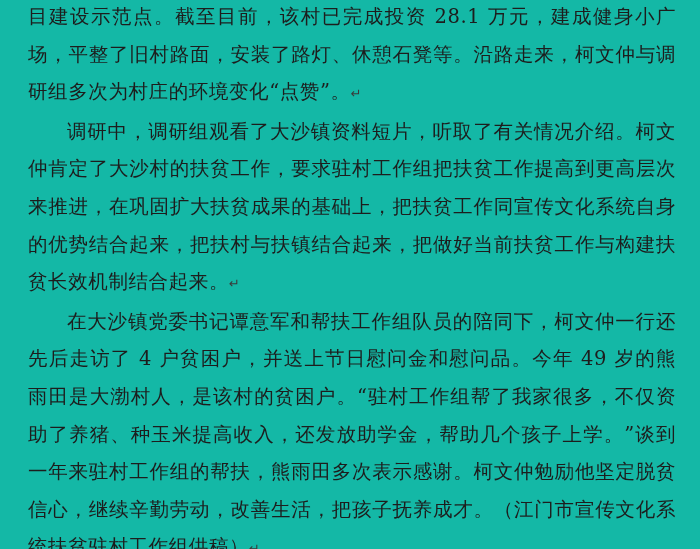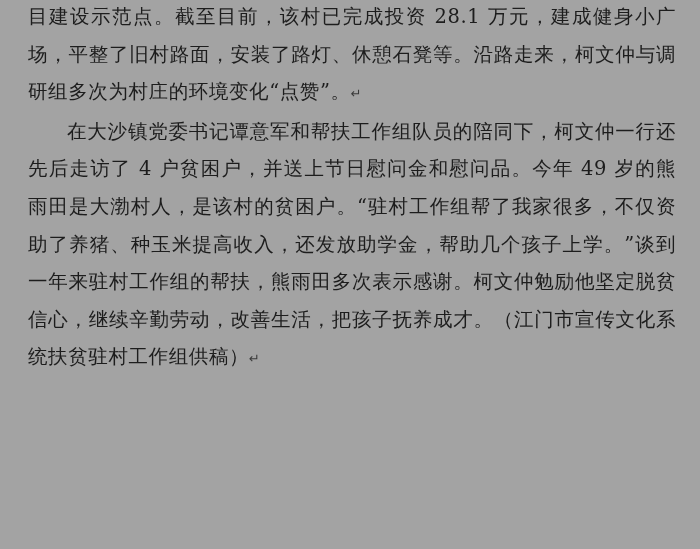--- a/index.html
+++ b/index.html
@@ -4,21 +4,21 @@
 <style>
   html, body {
     margin: 0;
     padding: 0;
     background: #ffffff;
   }
   #page {
     position: relative;
     width: 700px;
     height: 549px;
-    background: #a3a3a3;
+    background: #14b8a6;
     overflow: hidden;
     font-family: "DejaVu Serif", "Liberation Serif", serif;
   }
   .doc-body {
     position: absolute;
     left: 28px;
     top: 0px;
     width: 648px;
   }
   .para {
@@ -48,19 +48,22 @@
 </head>
 <body>
 
 <div id="page">
   <div class="doc-body">
 
     <p class="para p1">
       <span>目建设示范点。截至目前，该村已完成投资 28.1 万元，建成健身小广场，平整了旧村路面，安装了路灯、休憩石凳等。沿路走来，柯文仲与调研组多次为村庄的环境变化“点赞”。</span><span class="pilcrow">↵</span>
     </p>
 
+    <p class="para p2 indent">
+      <span>调研中，调研组观看了大沙镇资料短片，听取了有关情况介绍。柯文仲肯定了大沙村的扶贫工作，要求驻村工作组把扶贫工作提高到更高层次来推进，在巩固扩大扶贫成果的基础上，把扶贫工作同宣传文化系统自身的优势结合起来，把扶村与扶镇结合起来，把做好当前扶贫工作与构建扶贫长效机制结合起来。</span><span class="pilcrow">↵</span>
+    </p>
 
     <p class="para p3 indent">
       <span>在大沙镇党委书记谭意军和帮扶工作组队员的陪同下，柯文仲一行还先后走访了 4 户贫困户，并送上节日慰问金和慰问品。今年 49 岁的熊雨田是大渤村人，是该村的贫困户。“驻村工作组帮了我家很多，不仅资助了养猪、种玉米提高收入，还发放助学金，帮助几个孩子上学。”谈到一年来驻村工作组的帮扶，熊雨田多次表示感谢。柯文仲勉励他坚定脱贫信心，继续辛勤劳动，改善生活，把孩子抚养成才。（江门市宣传文化系统扶贫驻村工作组供稿）</span><span class="pilcrow">↵</span>
     </p>
 
   </div>
 </div>
 
 </body></html>

